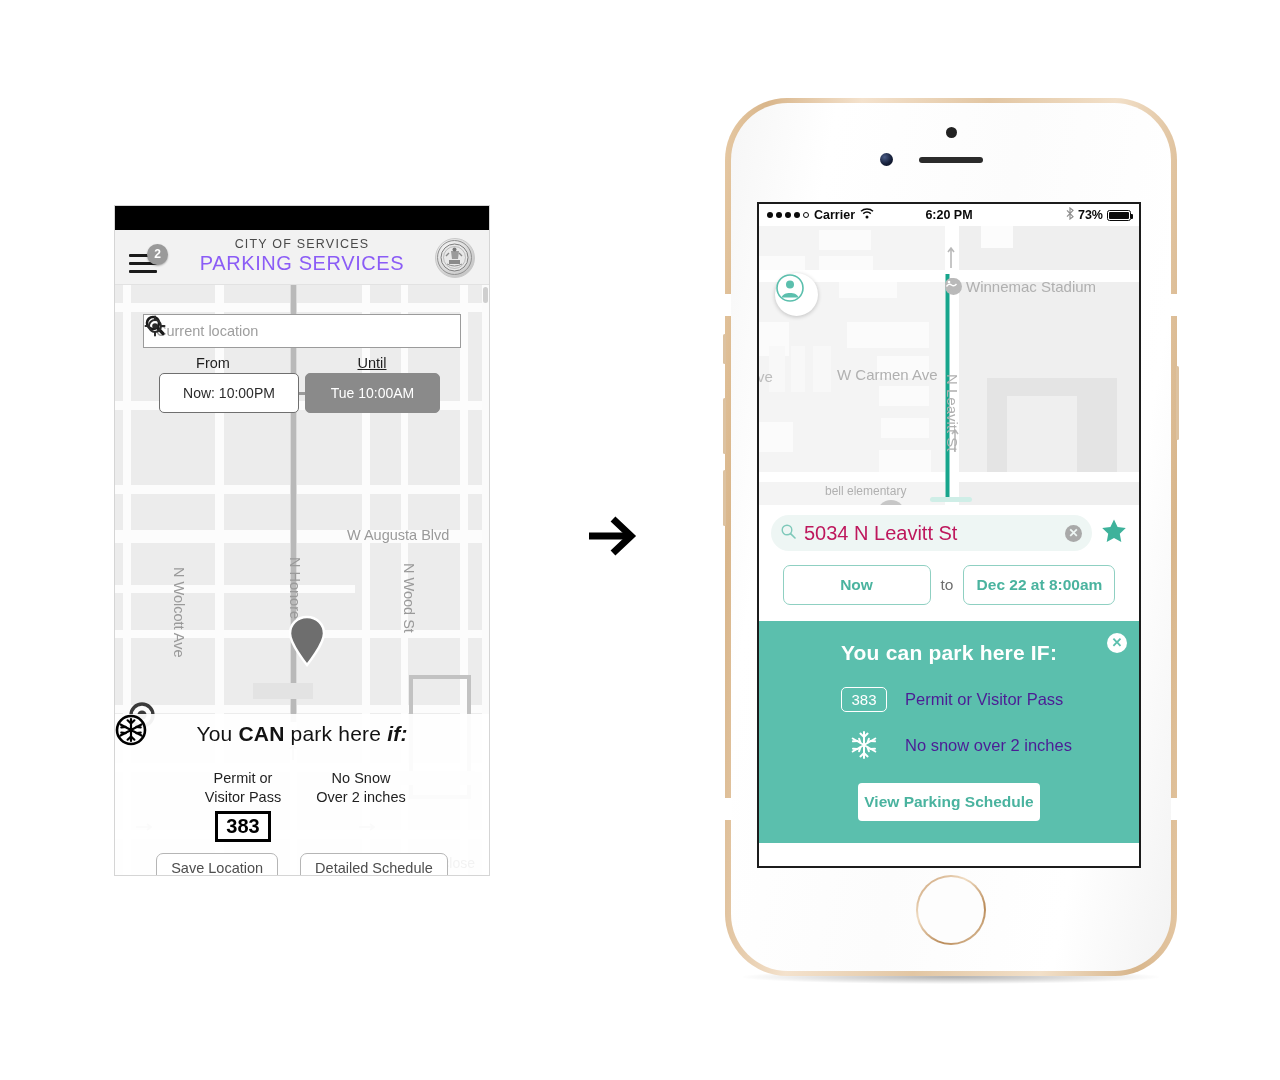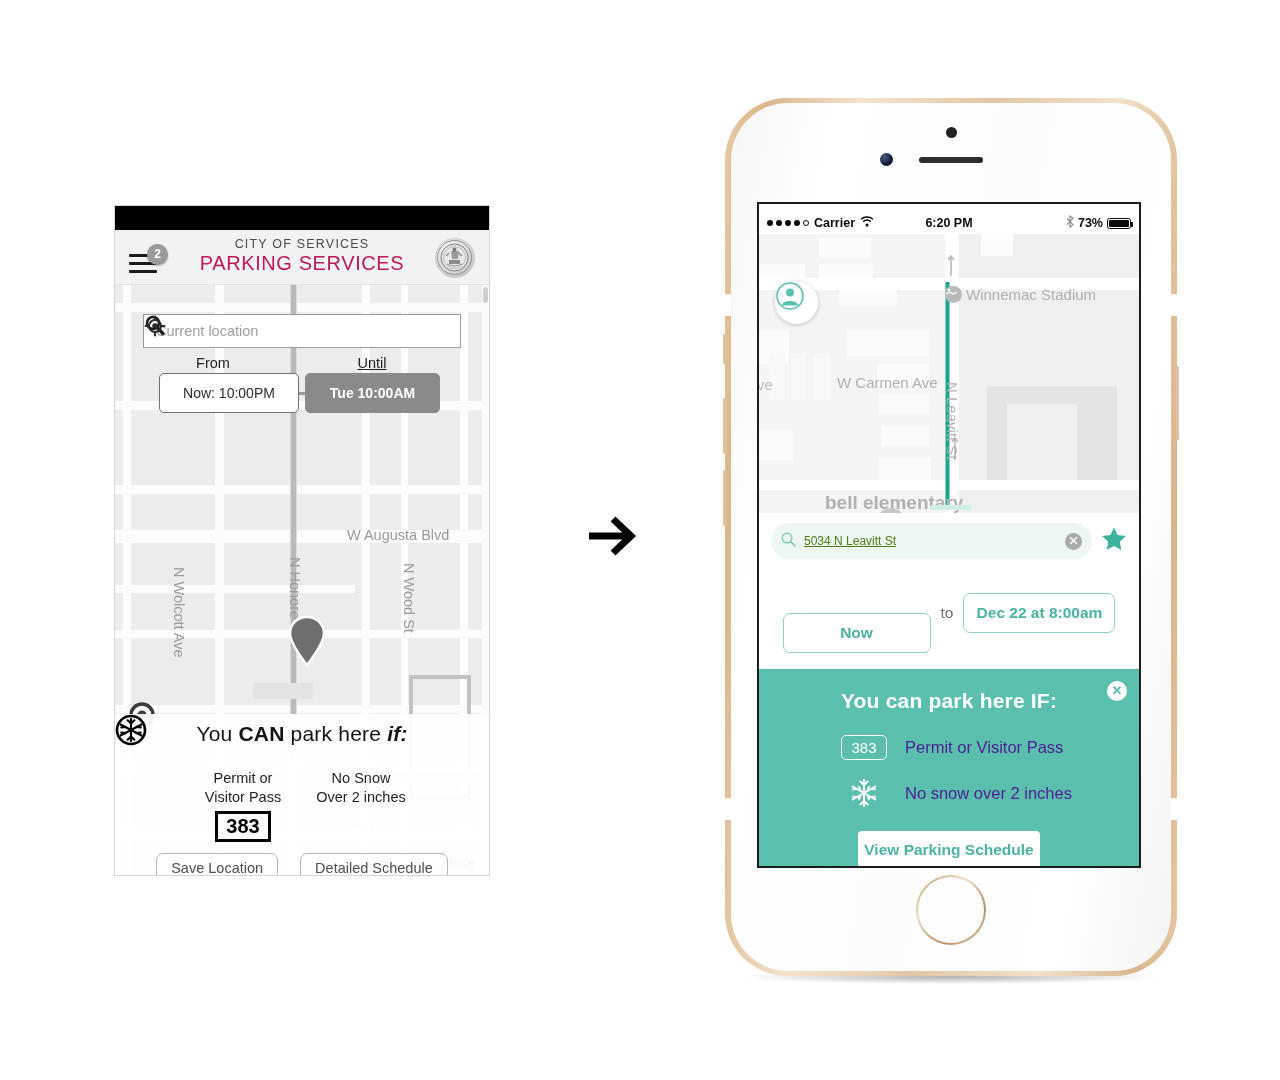--- a/index.html
+++ b/index.html
@@ -28,21 +28,21 @@
   .hamburger { position: absolute; left: 0; top: 10px; width: 28px; }
   .hamburger span { display: block; height: 3px; background: #1a1a1a; margin-bottom: 5px; border-radius: 1px; }
   .ham-badge {
     position: absolute; left: 18px; top: 0px; width: 21px; height: 21px;
     border-radius: 50%; background: #9a9a9a; color: #fff;
     font-size: 12px; font-weight: bold; text-align: center; line-height: 21px;
     box-shadow: 0 1px 2px rgba(0,0,0,.3);
   }
   .old-title-block { position: absolute; left: 0; right: 0; top: 7px; text-align: center; }
   .old-title-small { font-size: 12.5px; letter-spacing: 1.2px; color: #4a4a4a; }
-  .old-title-big { font-size: 20px; letter-spacing: .6px; color: #be185d; margin-top: 1px; }
+  .old-title-big { font-size: 20px; letter-spacing: .6px; color: #8b5cf6; margin-top: 1px; }
   .city-seal {
     position: absolute; right: 14px; top: 8px; width: 40px; height: 40px;
     border-radius: 50%;
     background: radial-gradient(circle at 35% 30%, #fafafa 0%, #d8d8d8 55%, #b4b4b4 100%);
     border: 1.5px solid #c9c9c9; overflow: hidden;
   }
   .city-seal svg { display: block; }
 
   .old-map {
     position: relative; height: 592px;
@@ -64,21 +64,21 @@
   .fu-labels .lb { font-size: 14.5px; color: #1f1f1f; text-align: center; }
   .fu-labels .lb:nth-child(1) { width: 140px; }
   .fu-labels .lb:nth-child(2) { width: 178px; text-decoration: underline; }
   .fu-btns { position: absolute; left: 44px; top: 88px; display: flex; align-items: center; }
   .fu-btn {
     height: 40px; display: flex; align-items: center; justify-content: center;
     font-size: 14px; border-radius: 5px;
   }
   .fu-btn.from { width: 140px; background: #fff; border: 1.5px solid #6f6f6f; color: #2b2b2b; }
   .fu-connector { width: 6px; height: 3px; background: #9a9a9a; }
-  .fu-btn.until { width: 135px; background: #8a8a8a; border: 1px solid #8a8a8a; color: #fff; font-weight: bold; }
+  .fu-btn.until { width: 135px; background: #8a8a8a; border: 1px solid #8a8a8a; color: #fff; font-weight: normal; }
 
   .old-pin { position: absolute; left: 172px; top: 330px; }
   .old-locdot { position: absolute; left: 12px; top: 415px; }
   .old-close { position: absolute; right: 14px; bottom: 6px; font-size: 14px; color: #4a4a4a; }
 
   .old-scroll-track { position: absolute; right: 0; top: 0; width: 7px; height: 592px; background: #fbfbfb; }
   .old-scroll-thumb { position: absolute; right: 1px; top: 2px; width: 5px; height: 16px; background: #cfcfcf; border-radius: 3px; }
 
   .old-bottom {
     position: absolute; left: 0; right: 0; bottom: 0; height: 163px;
@@ -160,46 +160,46 @@
   .ios-dots i.hollow { background: transparent; border: 1px solid #0a0a0a; }
   .ios-time { position: absolute; left: 0; right: 0; text-align: center; font-size: 12.5px; font-weight: bold; }
   .ios-right { margin-left: auto; display: flex; align-items: center; gap: 4px; }
   .batt { width: 24px; height: 11px; border: 1px solid #0a0a0a; border-radius: 2.5px; position: relative; padding: 1px; }
   .batt i { display: block; height: 100%; width: 100%; background: #0a0a0a; border-radius: 1px; }
   .batt::after { content: ""; position: absolute; right: -3px; top: 3px; width: 2px; height: 5px; background: #0a0a0a; border-radius: 0 1px 1px 0; }
 
   .ph-map { position: relative; height: 279px; background: #f4f4f4; overflow: hidden; }
   .ph-map svg { position: absolute; left: 0; top: 0; }
   .ph-label { position: absolute; color: #b0b0b0; font-size: 15px; white-space: nowrap; }
-  .ph-label.small { font-size: 19px; font-weight: bold; }
+  .ph-label.small { font-size: 12px; }
   .avatar-btn {
     position: absolute; left: 16px; top: 47px; width: 43px; height: 43px; border-radius: 50%;
     background: #fff; box-shadow: 0 1px 4px rgba(0,0,0,.22);
     display: flex; align-items: center; justify-content: center;
   }
   .poi-chip { position: absolute; display: flex; align-items: flex-end; gap: 4px; }
   .poi-dot { width: 17px; height: 17px; border-radius: 50%; background: #b9b9b9; display:flex; align-items:center; justify-content:center; }
 
   .ph-searchrow { display: flex; align-items: center; padding: 10px 10px 0 12px; background: #fff; }
   .ph-search {
     flex: 1; height: 36px; border-radius: 18px; background: #eef6f4;
     display: flex; align-items: center; padding: 0 10px; gap: 8px;
   }
-  .ph-search .val { color: #4d7c0f; font-size: 12px; flex: 1; text-decoration: underline; }
+  .ph-search .val { color: #be185d; font-size: 20px; flex: 1; }
   .clear-x { width: 17px; height: 17px; border-radius: 50%; background: #a9a9a9; color: #eef6f4;
              font-size: 12px; line-height: 17px; text-align: center; font-weight: bold; }
   .star-btn { margin-left: 9px; margin-right: 2px; }
 
   .ph-timerow { display: flex; align-items: center; justify-content: center; gap: 10px; padding: 14px 12px 16px; background: #fff; }
   .t-btn {
     border: 1px solid #8fd0c2; border-radius: 7px; height: 40px;
     display: flex; align-items: center; justify-content: center;
     color: #4ab39f; font-size: 15.5px; font-weight: bold; background: #fff;
   }
-  .t-btn.now { width: 148px; margin-top: 40px; }
+  .t-btn.now { width: 148px; }
   .t-btn.until { width: 152px; }
   .t-to { color: #6e6e6e; font-size: 15.5px; }
 
   .ph-panel { position: relative; background: #5bbfad; padding: 20px 0 22px; flex: 1; }
   .panel-x {
     position: absolute; right: 12px; top: 12px; width: 20px; height: 20px; border-radius: 50%;
     background: #fff; color: #5bbfad; font-size: 13px; line-height: 20px; text-align: center; font-weight: bold;
   }
   .panel-title { text-align: center; color: #fff; font-size: 21px; font-weight: bold; letter-spacing: .2px; }
   .panel-row { display: flex; align-items: center; margin: 17px 0 0 82px; gap: 18px; }
@@ -393,21 +393,21 @@
 
       <div class="phone-body">
         <div class="prox-sensor"></div>
         <div class="front-cam"></div>
         <div class="speaker"></div>
         <div class="home-btn"></div>
       </div>
 
       <div class="screen">
 
-        <div class="ios-status" style="position:relative;margin-top:8px;">
+        <div class="ios-status" style="position:relative;">
           <span class="ios-dots">
             <i></i>
               <i></i>
               <i></i>
               <i></i>
               <i class="hollow"></i>
           </span>
           <span>Carrier</span>
           <span style="margin-left:5px;">
             <svg width="14" height="11" viewBox="0 0 14 11">

